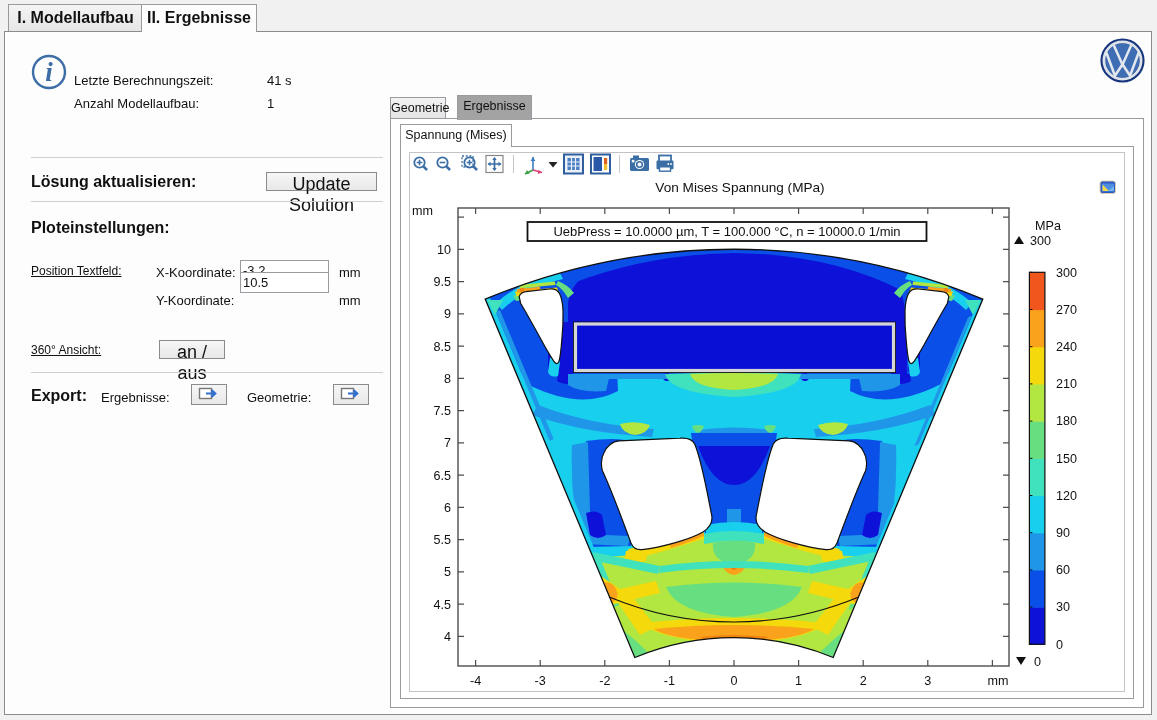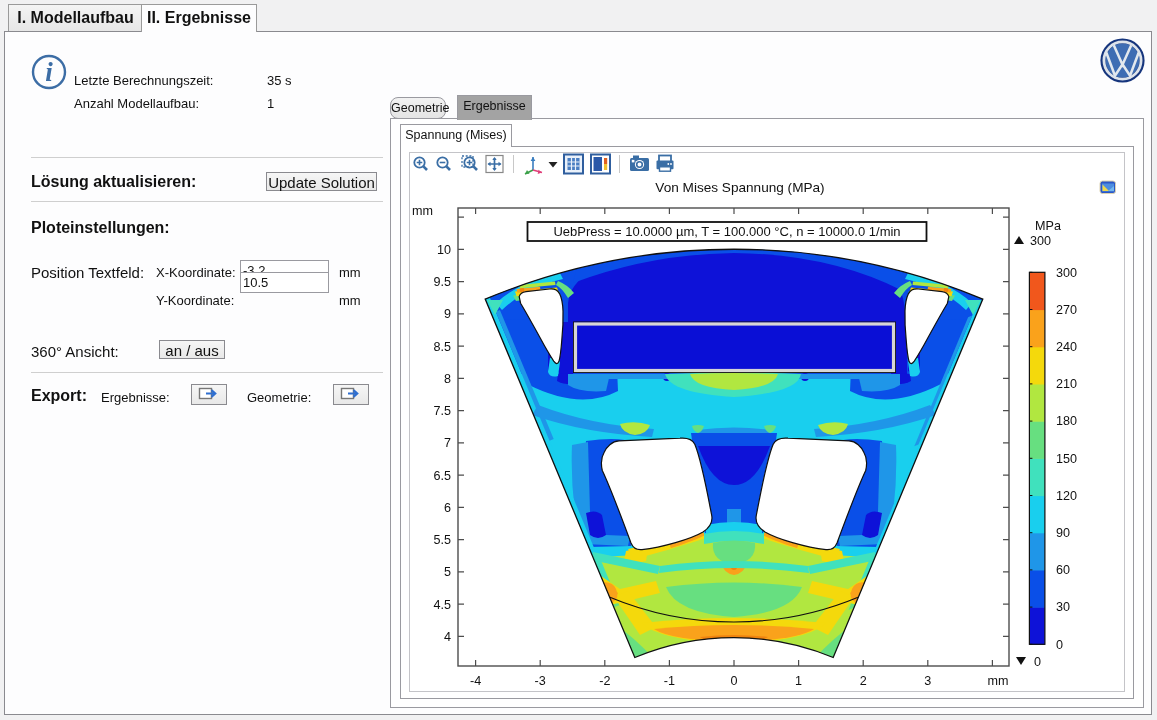--- a/index.html
+++ b/index.html
@@ -7,43 +7,43 @@
   .abs{position:absolute;}
   .tab-top{position:absolute;top:4px;height:28px;box-sizing:border-box;
     border:1px solid #9a9a9a;font-weight:bold;font-size:16px;
     padding:4px 0 0 0;text-align:center;color:#111;white-space:nowrap;}
   #mainwin{position:absolute;left:4px;top:31px;width:1148px;height:684px;
     background:#fdfdfe;border:1px solid #8a8a8f;box-sizing:border-box;}
   .hdr{font-weight:bold;font-size:16px;color:#111;}
   .lbl{font-size:13px;color:#111;}
   .divider{position:absolute;left:26px;width:352px;border-top:1px solid #cfcfcf;}
   .btn{position:absolute;box-sizing:border-box;border:1px solid #8a8a8f;
-    background:linear-gradient(#f6f6f6,#e8e8e8);font-size:15px;color:#111;
+    background:linear-gradient(#f6f6f6,#e8e8e8);font-size:18px;color:#111;
     text-align:center;}
   .inp{position:absolute;box-sizing:border-box;border:1px solid #9a9aa0;
     background:#fff;font-size:13px;color:#111;padding:2px 0 0 2px;}
-  .uline{font-size:15px;color:#111;}
+  .uline{font-size:12px;text-decoration:underline;color:#111;}
   .panel{position:absolute;box-sizing:border-box;border:1px solid #9a9aa0;background:#fff;}
   .tab-sm{position:absolute;box-sizing:border-box;border:1px solid #9a9aa0;
     font-size:12.5px;color:#111;padding:3px 0 0 0;text-align:center;white-space:nowrap;}
 </style>
 </head>
 <body>
 
 <div class="tab-top" style="left:8px;width:135px;background:linear-gradient(#f4f4f4,#e6e6e6);">I. Modellaufbau</div>
 <div class="tab-top" style="left:141px;width:116px;background:#fdfdfe;border-bottom:none;height:28px;z-index:5;">II. Ergebnisse</div>
 
 <div id="mainwin">
 
  <svg class="abs" style="left:24px;top:20px" width="40" height="40" viewBox="0 0 40 40">
    <circle cx="20" cy="20" r="16" fill="none" stroke="#3c6da5" stroke-width="2.4"></circle>
    <text x="20" y="29" font-family="Liberation Serif, serif" font-style="italic" font-weight="bold" font-size="27" fill="#3c6da5" text-anchor="middle">i</text>
  </svg>
  <div class="lbl abs" style="left:69px;top:41px;">Letzte Berechnungszeit:</div>
- <div class="lbl abs" style="left:262px;top:41px;">35 s</div>
+ <div class="lbl abs" style="left:262px;top:41px;">41 s</div>
  <div class="lbl abs" style="left:69px;top:64px;">Anzahl Modellaufbau:</div>
  <div class="lbl abs" style="left:262px;top:64px;">1</div>
 
  <div class="divider" style="top:125px;"></div>
  <div class="hdr abs" style="left:26px;top:141px;">Lösung aktualisieren:</div>
  <div class="btn" style="left:261px;top:140px;width:111px;height:19px;padding-top:1px;">Update Solution</div>
  <div class="divider" style="top:169px;"></div>
  <div class="hdr abs" style="left:26px;top:187px;">Ploteinstellungen:</div>
 
  <div class="uline abs" style="left:26px;top:232px;">Position Textfeld:</div>
@@ -73,21 +73,21 @@
  <svg class="abs" style="left:1094px;top:5px" width="47" height="47" viewBox="0 0 100 100">
    <circle cx="50" cy="50" r="47" fill="#16357d"></circle>
    <circle cx="50" cy="50" r="36" fill="#3e6db3"></circle>
    <circle cx="50" cy="50" r="39.5" fill="none" stroke="#dde3ea" stroke-width="6"></circle>
    <g stroke="#e2e8ee" stroke-width="5.4" fill="none" stroke-linecap="butt">
      <path d="M31.5 17.5 L50 59 L68.5 17.5"></path>
      <path d="M15.5 33 L34 82.5 L50 58 L66 82.5 L84.5 33"></path>
    </g>
  </svg>
 
- <div class="tab-sm" style="left:385px;top:65px;width:56px;height:22px;background:linear-gradient(#f2f2f2,#e4e4e4);border-radius:8px;">Geometrie</div>
+ <div class="tab-sm" style="left:385px;top:65px;width:56px;height:22px;background:linear-gradient(#f2f2f2,#e4e4e4);">Geometrie</div>
  <div class="tab-sm" style="left:452px;top:63px;width:75px;height:25px;background:#a3a3a3;border-bottom:none;z-index:4;">Ergebnisse</div>
  <div class="panel" style="left:385px;top:86px;width:754px;height:590px;"></div>
  <div class="tab-sm" style="left:395px;top:92px;width:112px;height:23px;background:#fff;border-bottom:none;z-index:4;">Spannung (Mises)</div>
  <div class="panel" style="left:395px;top:114px;width:734px;height:553px;"></div>
  <div class="panel" style="left:404px;top:120px;width:716px;height:540px;border-color:#c4c4c8;" id="canvas">
    
    <svg width="714" height="538" viewBox="0 0 714 538" font-family="Liberation Sans, sans-serif">
 <g stroke="#3a6ea5" fill="none" stroke-width="1.8">
           <circle cx="9.5" cy="9.5" r="5.2"></circle>
           <path d="M13.4 13.4 L17 17" stroke-width="2.6"></path>

